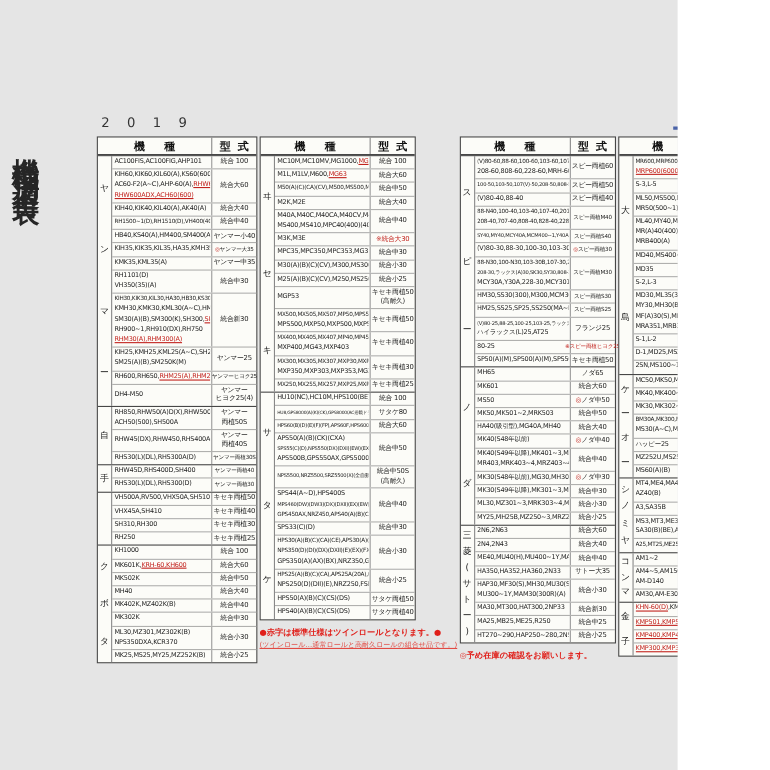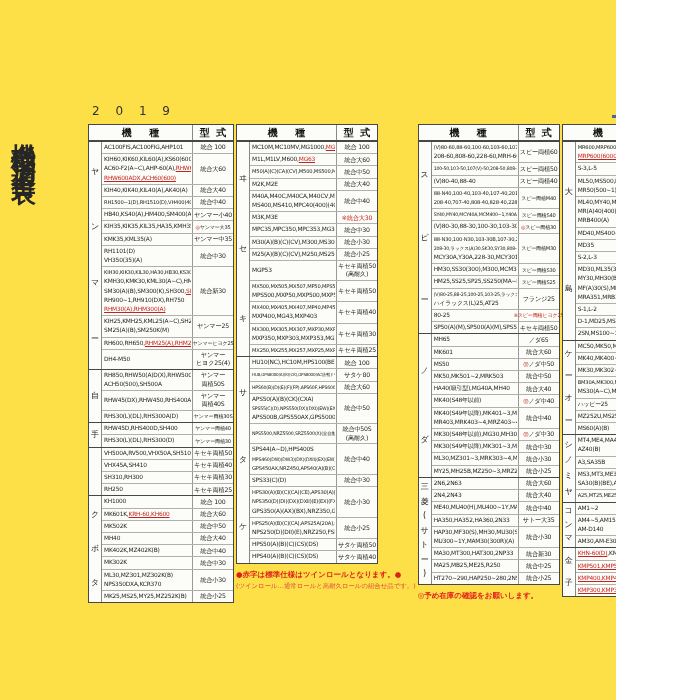--- a/index.html
+++ b/index.html
@@ -1,17 +1,17 @@
 <!DOCTYPE html>
 <html><head>
 <meta charset="utf-8">
 <style>
   html,body{margin:0;padding:0;}
   body{width:700px;height:700px;font-family:"DejaVu Sans","Liberation Sans",sans-serif;}
-  .page{position:relative;width:616px;height:700px;background:#fde047;overflow:hidden;}
+  .page{position:relative;width:616px;height:700px;background:#e5e5e5;overflow:hidden;}
   .vtitle{position:absolute;left:7px;top:124px;writing-mode:vertical-rl;text-orientation:upright;
           font-size:25px;font-weight:700;letter-spacing:7px;color:#262626;}
   .year{position:absolute;left:92px;top:104px;font-size:12px;letter-spacing:6px;color:#333;}
   .dashmark{position:absolute;left:612px;top:115px;width:56px;border-top:3px dashed #4a63a8;}
   .tables{position:absolute;left:88px;top:124px;display:flex;align-items:flex-start;}
   .col{display:flex;flex-direction:column;margin-right:2px;}
   .group{background:#fcfcf8;border:1px solid #474747;}
   .g0 .group{width:144px;} .g1 .group{width:140px;} .g2 .group{width:140px;} .g3 .group{width:139px;}
   .ghead{display:flex;border-bottom:1px solid #474747;height:15px;align-items:center;}
   .mh{flex:1;text-align:center;font-size:10px;font-weight:700;word-spacing:14px;color:#111;}
@@ -27,21 +27,21 @@
   .mcell{flex:1;min-width:0;padding:1px 1px 1px 2px;display:flex;flex-direction:column;justify-content:center;}
   .mline{font-size:5.9px;line-height:9.2px;color:#1c1c1c;white-space:nowrap;overflow:hidden;letter-spacing:-0.2px;}
   .mline.sm{font-size:5.2px;} .mline.tiny{font-size:4.7px;} .mline.micro{font-size:4.1px;}
   .tcell{width:40px;border-left:1px solid #999;display:flex;flex-direction:column;justify-content:center;
          align-items:center;text-align:center;padding:1px 0;}
   .tline{font-size:6.2px;line-height:8.4px;color:#1c1c1c;white-space:nowrap;letter-spacing:-0.2px;}
   .tline.small{font-size:5.1px;}
   .red{color:#c2231e;}
   .mcell .red{text-decoration:underline;}
   .note1{margin-top:6px;font-size:7.5px;font-weight:700;color:#e01f1a;white-space:nowrap;}
-  .note2{margin-top:2px;font-size:6.4px;color:#e24a43;white-space:nowrap;}
+  .note2{margin-top:2px;font-size:6.4px;color:#e24a43;white-space:nowrap;text-decoration:underline;}
 </style>
 </head>
 <body>
 
 <div class="page">
   <div class="vtitle">機種別適合表</div>
   <div class="year">2 0 1 9</div>
   <div class="dashmark"></div>
   <div class="tables" id="tables">
       <div class="col g0">

